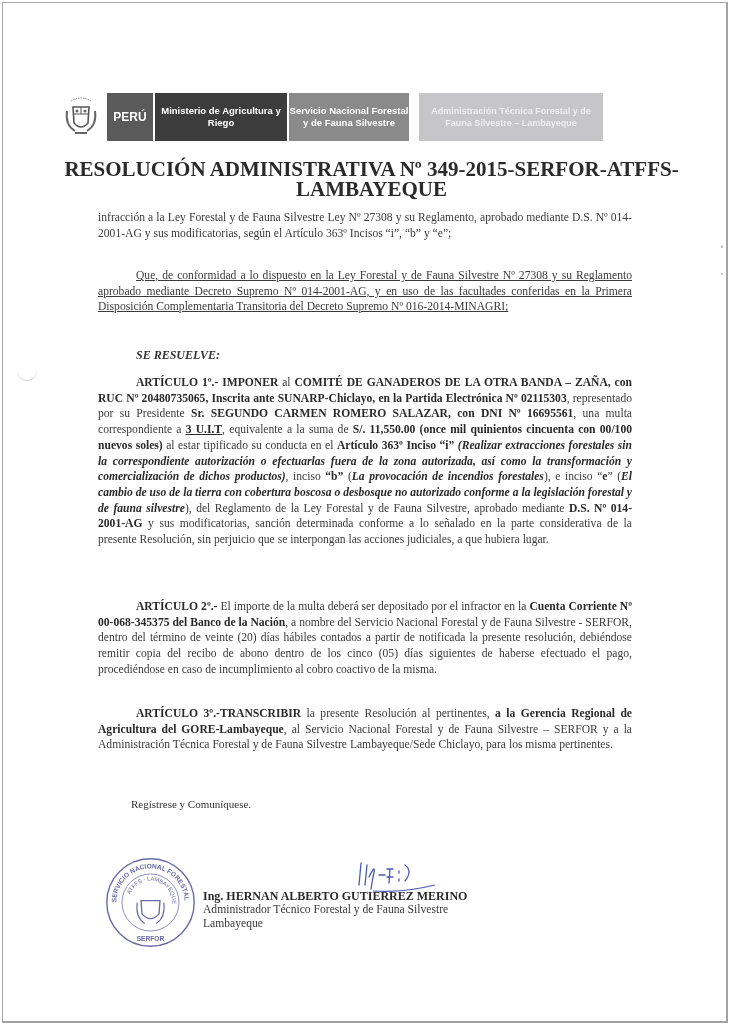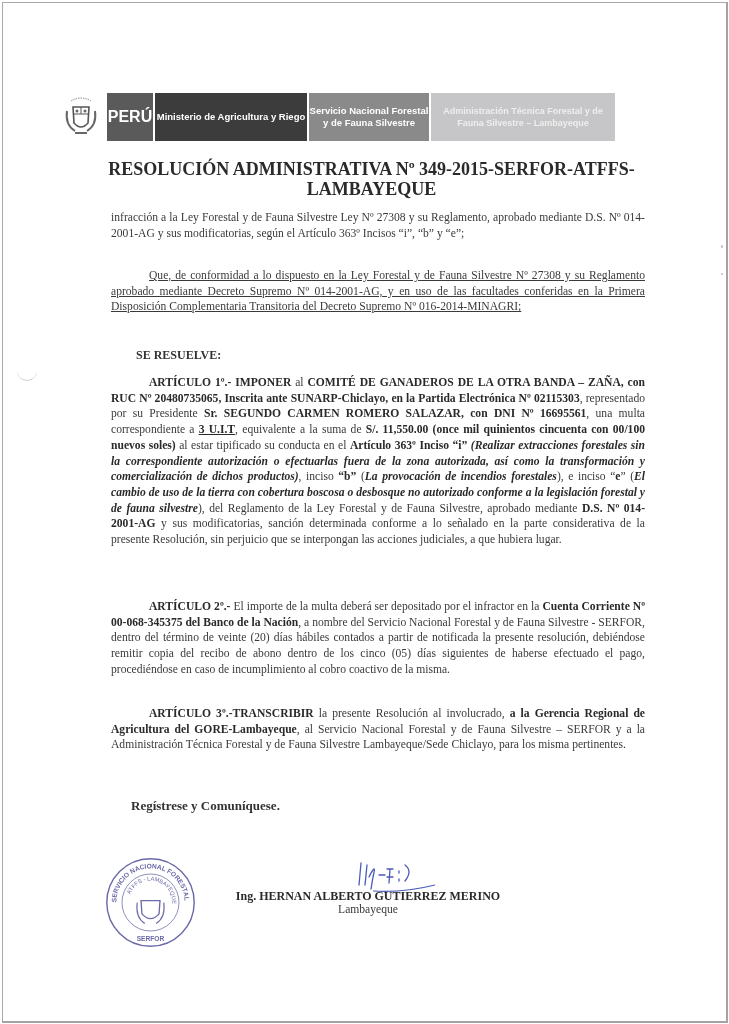--- a/index.html
+++ b/index.html
@@ -1,38 +1,38 @@
 <!DOCTYPE html>
 <html><head>
   <meta charset="utf-8">
   <style>
     html, body { margin: 0; padding: 0; background: #ffffff; }
     body { width: 729px; height: 1024px; position: relative; overflow: hidden; font-family: "Liberation Serif", serif; color: #333; }
     .page { position: absolute; left: 2px; top: 2px; width: 723px; height: 1018px; border: 1px solid #a9a9a9; border-right: 2px solid #a3a3a3; border-bottom: 2px solid #a3a3a3; background: #fff; }
     .header { position: absolute; left: 60px; top: 90px; height: 48px; display: flex; align-items: stretch; }
     .coat { width: 36px; height: 44px; margin-right: 8px; margin-top: 2px; }
     .box { display: flex; align-items: center; justify-content: center; text-align: center; font-family: "Liberation Sans", sans-serif; font-weight: bold; color: #fff; font-size: 9.5px; line-height: 12px; margin-right: 2px; }
-    .b-peru { width: 46px; background: #5a5a5a; font-size: 16px; }
-    .b-min { width: 152px; background: #3c3c3c; }
+    .b-peru { width: 46px; background: #5a5a5a; font-size: 12px; }
+    .b-min { width: 132px; background: #3c3c3c; }
     .b-serv { width: 120px; background: #8a8a8a; }
-    .b-adm { width: 184px; background: #c6c6c8; color: #eeeeee; font-size: 9px; }
-    .title { position: absolute; left: 0; width: 100%; top: 156px; text-align: center; font-weight: bold; font-size: 18px; line-height: 20px; color: #2a2a2a; padding-left: 14px; box-sizing: border-box; }
-    .para { position: absolute; left: 95px; width: 534px; font-size: 11.6px; line-height: 15.7px; text-align: justify; color: #3a3a3a; margin-left: 13px; }
+    .b-adm { width: 184px; background: #c6c6c8; color: #eeeeee; font-size: 9px; margin-left: 8px; }
+    .title { position: absolute; left: 0; width: 100%; top: 156px; text-align: center; font-weight: bold; font-size: 21px; line-height: 20px; color: #2a2a2a; padding-left: 14px; box-sizing: border-box; }
+    .para { position: absolute; left: 95px; width: 534px; font-size: 11.6px; line-height: 15.7px; text-align: justify; color: #3a3a3a; }
     .para b { color: #2a2a2a; }
     .indent { text-indent: 38px; }
     .p1 { top: 207px; }
     .p2 { top: 265px; text-decoration: underline; }
-    .resuelve { position: absolute; left: 133px; top: 345px; font-weight: bold; font-size: 12px; color: #333; }
+    .resuelve { position: absolute; left: 133px; top: 345px; font-weight: bold; font-size: 12px; color: #333; font-style: italic; }
     .a1 { top: 372px; }
     .a2 { top: 596px; }
     .a3 { top: 703px; }
-    .reg { position: absolute; left: 128px; top: 795px; font-weight: bold; font-size: 13px; color: #333; }
+    .reg { position: absolute; left: 128px; top: 795px; font-weight: normal; font-size: 11px; color: #333; }
     .stamp { position: absolute; left: 100px; top: 852px; width: 95px; height: 95px; }
     .sig { position: absolute; left: 350px; top: 852px; width: 90px; height: 40px; }
-    .signer { position: absolute; left: 200px; width: 330px; top: 886px; text-align: center; font-size: 11.6px; line-height: 14px; color: #3a3a3a; }
+    .signer { position: absolute; left: 200px; width: 330px; top: 886px; text-align: left; font-size: 11.6px; line-height: 14px; color: #3a3a3a; }
     .signer .name { font-weight: bold; color: #2a2a2a; font-size: 12px; }
     .u { text-decoration: underline; }
     .mark { position: absolute; background: #bbb; border-radius: 50%; }
     .arc { position: absolute; left: 14px; top: 365px; width: 20px; height: 12px; border-bottom: 1px solid #ccc; border-radius: 0 0 14px 14px; }
   </style>
 </head>
 <body>
 
 <div class="page">
 
@@ -60,21 +60,21 @@
 
   <div class="para p1">infracción a la Ley Forestal y de Fauna Silvestre Ley Nº 27308 y su Reglamento, aprobado mediante D.S. Nº 014-2001-AG y sus modificatorias, según el Artículo 363º Incisos “i”, “b” y “e”;</div>
   <div class="para p2 indent">Que, de conformidad a lo dispuesto en la Ley Forestal y de Fauna Silvestre Nº 27308 y su Reglamento aprobado mediante Decreto Supremo Nº 014-2001-AG, y en uso de las facultades conferidas en la Primera Disposición Complementaria Transitoria del Decreto Supremo Nº 016-2014-MINAGRI;</div>
 
   <div class="resuelve">SE RESUELVE:</div>
 
   <div class="para a1 indent"><b>ARTÍCULO 1º.- IMPONER</b><span> al </span><b>COMITÉ DE GANADEROS DE LA OTRA BANDA – ZAÑA, con RUC Nº 20480735065, Inscrita ante SUNARP-Chiclayo, en la Partida Electrónica Nº 02115303</b><span>, representado por su Presidente </span><b>Sr. SEGUNDO CARMEN ROMERO SALAZAR, con DNI Nº 16695561</b><span>, una multa correspondiente a </span><b class="u">3 U.I.T</b><span>,  equivalente a la suma de </span><b>S/. 11,550.00 (once mil quinientos cincuenta con 00/100 nuevos soles)</b><span> al estar tipificado su conducta en el </span><b>Artículo 363º Inciso “i”</b><span> </span><b><i>(Realizar extracciones forestales sin la correspondiente autorización o efectuarlas fuera de la zona autorizada, así como la transformación y comercialización de dichos productos)</i></b><span>, inciso </span><b>“b”</b><span> (</span><b><i>La provocación de incendios forestales</i></b><span>), e inciso “</span><b>e</b><span>” (</span><b><i>El cambio de uso de la tierra con cobertura boscosa o desbosque no autorizado conforme a la legislación forestal y de fauna silvestre</i></b><span>), del Reglamento de la Ley Forestal y de Fauna Silvestre, aprobado mediante </span><b>D.S. Nº 014-2001-AG</b><span> y sus modificatorias, sanción determinada conforme a lo señalado en la parte considerativa de la presente Resolución, sin perjuicio que se interpongan las acciones judiciales, a que hubiera lugar.</span></div>
 
   <div class="para a2 indent"><b>ARTÍCULO 2º.-</b><span> El importe de la multa deberá ser depositado por el infractor en la </span><b>Cuenta Corriente Nº 00-068-345375 del Banco de la Nación</b><span>, a nombre del Servicio Nacional Forestal y de Fauna Silvestre - SERFOR, dentro del término de veinte (20) días hábiles contados a partir de notificada la presente resolución, debiéndose remitir copia del recibo de abono dentro de los cinco (05) días siguientes de haberse efectuado el pago, procediéndose en caso de incumplimiento al cobro coactivo de la misma.</span></div>
 
-  <div class="para a3 indent"><b>ARTÍCULO 3º.-TRANSCRIBIR</b><span> la presente Resolución al involucrado, </span><b>a la Gerencia Regional de Agricultura del GORE-Lambayeque</b><span>, al Servicio Nacional Forestal y de Fauna Silvestre – SERFOR y a la Administración Técnica Forestal y de Fauna Silvestre Lambayeque/Sede Chiclayo, para los misma pertinentes.</span></div>
+  <div class="para a3 indent"><b>ARTÍCULO 3º.-TRANSCRIBIR</b><span> la presente Resolución al pertinentes, </span><b>a la Gerencia Regional de Agricultura del GORE-Lambayeque</b><span>, al Servicio Nacional Forestal y de Fauna Silvestre – SERFOR y a la Administración Técnica Forestal y de Fauna Silvestre Lambayeque/Sede Chiclayo, para los misma pertinentes.</span></div>
 
   <div class="reg">Regístrese y Comuníquese.</div>
 
   <svg class="stamp" viewBox="0 0 100 100">
     <defs>
       <path id="outerArc" d="M 14 50 A 36 36 0 1 1 86 50"></path>
       <path id="innerArc" d="M 27 50 A 23 23 0 1 1 73 50"></path>
     </defs>
     <circle cx="50" cy="50" r="46" fill="none" stroke="#6a6aa8" stroke-width="1.5"></circle>
     <circle cx="50" cy="50" r="30" fill="none" stroke="#6a6aa8" stroke-width="0.8"></circle>
@@ -85,19 +85,20 @@
     <path d="M36 50 Q34 66 44 72 M64 50 Q66 66 56 72" fill="none" stroke="#6a6aa8" stroke-width="1.2"></path>
   </svg>
 
   <svg class="sig" viewBox="0 0 90 40">
     <path d="M6 30 L8 8 M12 30 L14 10 M16 22 Q24 6 20 22 L18 34 M26 20 L32 20 M34 14 L40 14 M37 14 L36 28 M34 22 L40 22 M46 16 L46 18 M46 24 L46 26 M52 10 Q60 16 52 26" fill="none" stroke="#4a5ab8" stroke-width="1.3" stroke-linecap="round"></path>
     <path d="M20 36 Q50 38 82 30" fill="none" stroke="#4a5ab8" stroke-width="1.1"></path>
   </svg>
 
   <div class="signer">
     <div class="name">Ing. HERNAN ALBERTO GUTIERREZ MERINO</div>
+    <div>Administrador Técnico Forestal y de Fauna Silvestre</div>
     <div>Lambayeque</div>
   </div>
 
   <div class="arc"></div>
   <div class="mark" style="left:718px; top:242px; width:2px; height:3px;"></div>
   <div class="mark" style="left:718px; top:270px; width:2px; height:2px;"></div>
 </div>
 
 </body></html>

